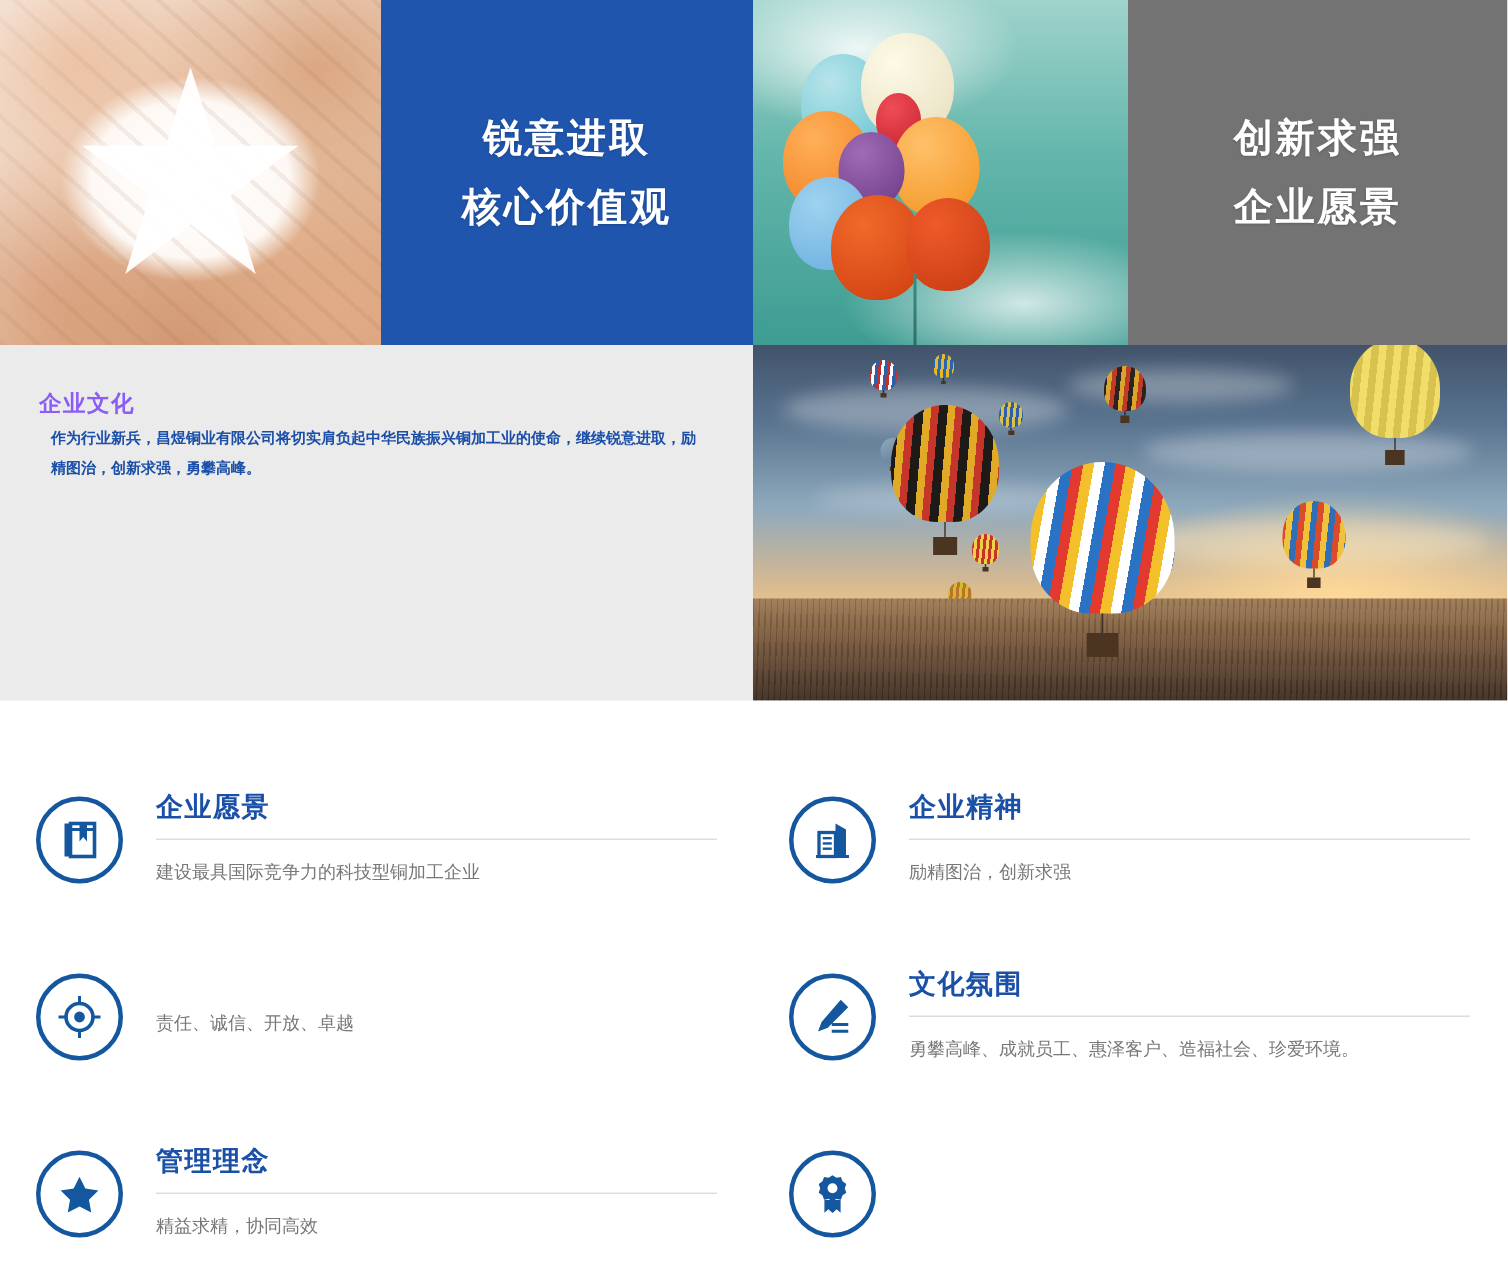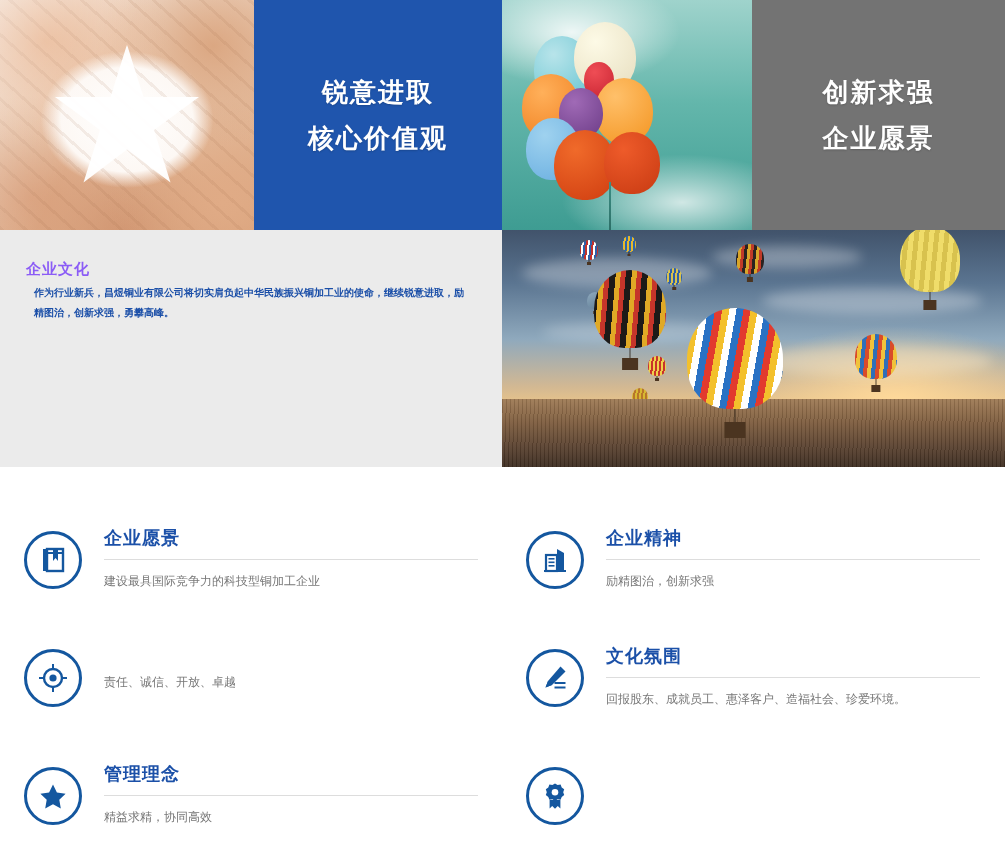--- a/index.html
+++ b/index.html
@@ -407,21 +407,21 @@
     <div class="feature-icon">
       <svg width="30" height="30" viewBox="0 0 30 30" aria-hidden="true">
         <path d="M20.5 3.5 L25.5 8.5 L12 22 L5.5 24.5 L8 18 Z" fill="#14579f"></path>
         <path d="M5.5 24.5 L8 18 L12 22 Z" fill="#14579f"></path>
         <rect x="14.5" y="19" width="11" height="2" fill="#14579f"></rect>
         <rect x="14.5" y="23.5" width="11" height="2" fill="#14579f"></rect>
       </svg>
     </div>
     <div class="feature-text">
       <div class="feature-title">文化氛围</div>
-      <div class="feature-desc">回报股东、成就员工、惠泽客户、造福社会、珍爱环境。</div>
+      <div class="feature-desc">勇攀高峰、成就员工、惠泽客户、造福社会、珍爱环境。</div>
     </div>
   </div>
 
   <div class="feature">
     <div class="feature-icon">
       <svg width="30" height="30" viewBox="0 0 30 30" aria-hidden="true">
         <path d="M15 3.5 L18.9 11.4 L27.6 12.7 L21.3 18.8 L22.8 27.4 L15 23.3 L7.2 27.4 L8.7 18.8 L2.4 12.7 L11.1 11.4 Z" fill="#14579f"></path>
       </svg>
     </div>
     <div class="feature-text">

